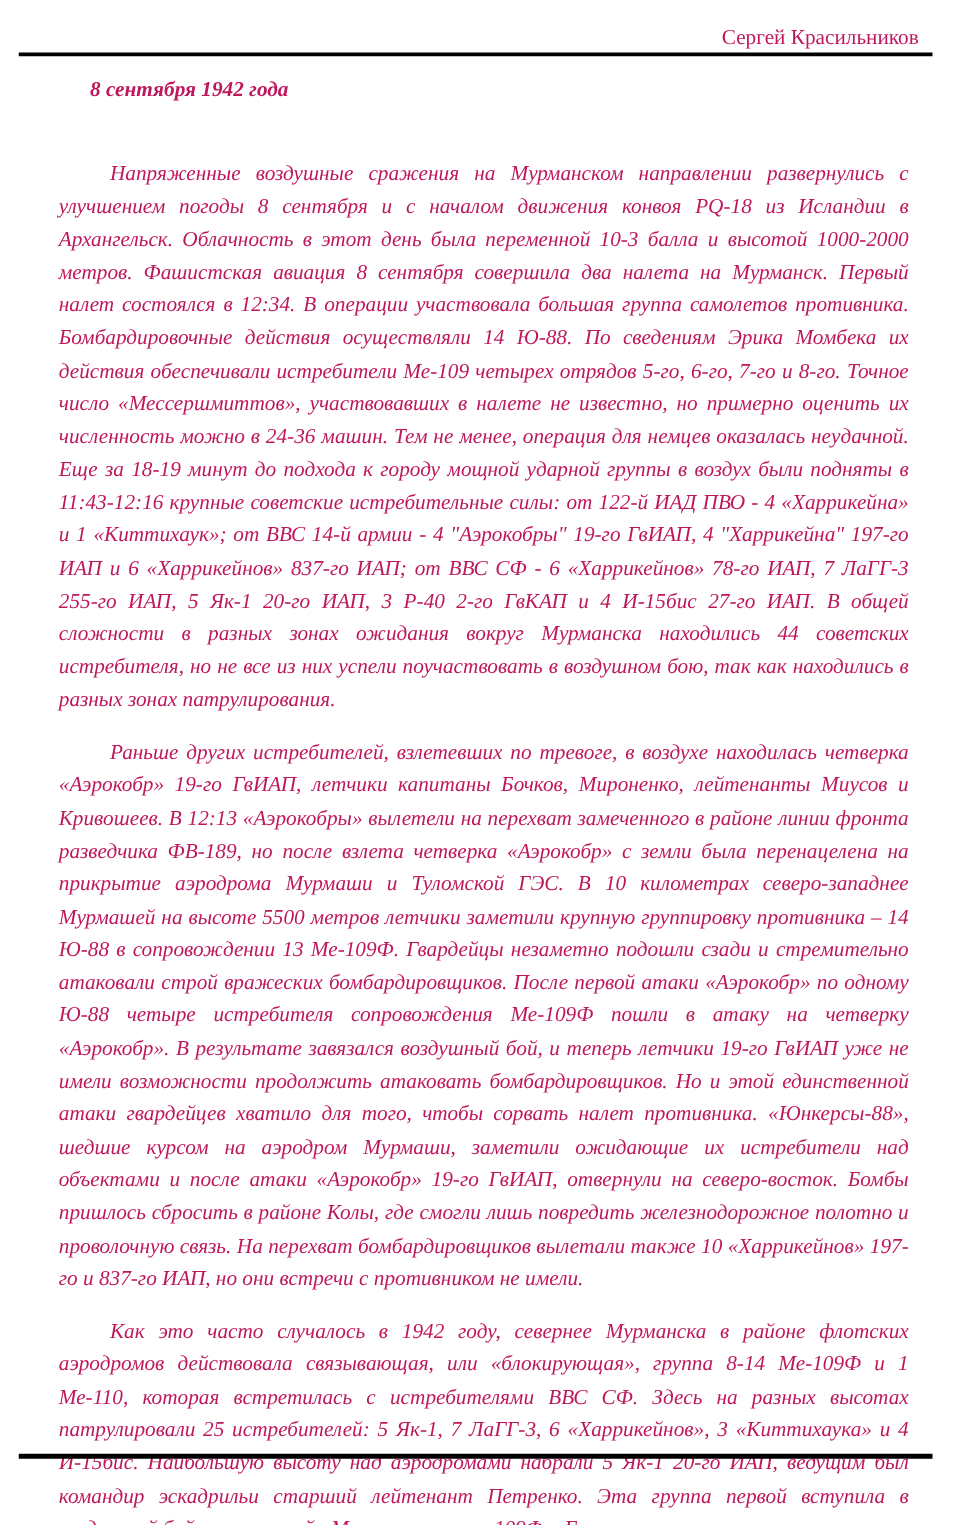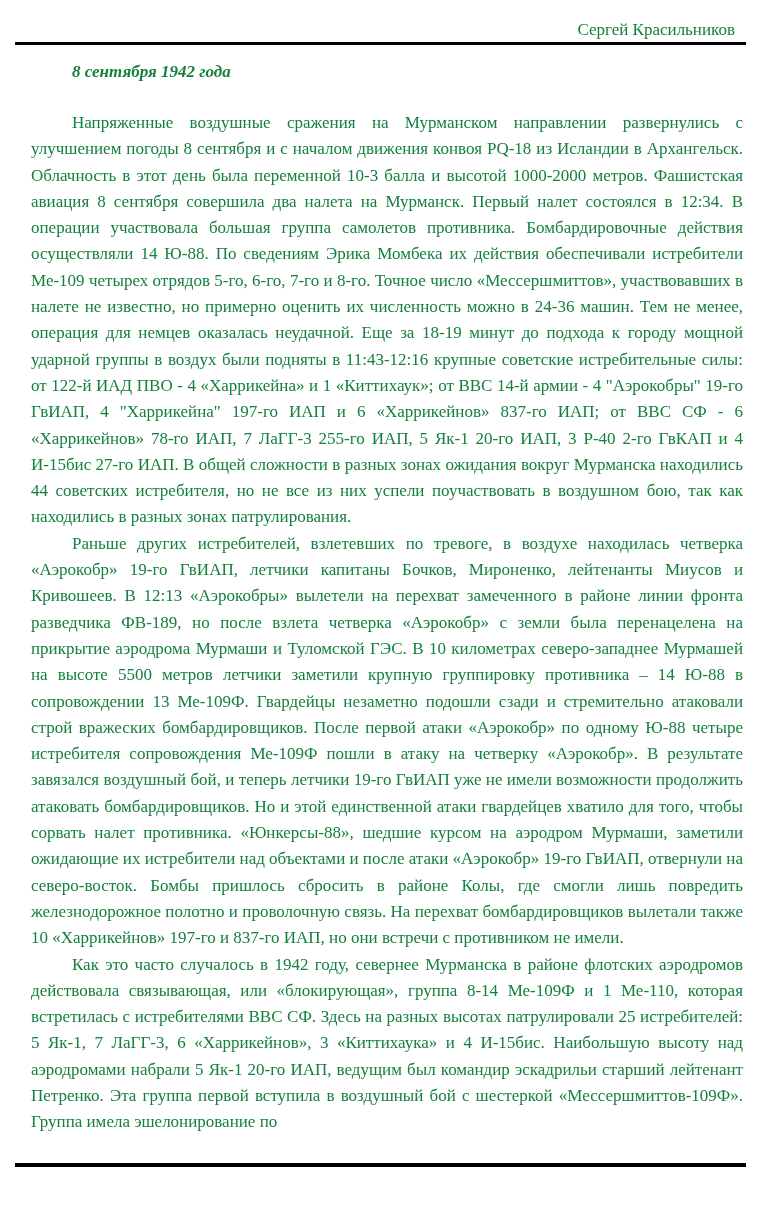--- a/index.html
+++ b/index.html
@@ -5,21 +5,21 @@
   html, body {
     margin: 0;
     padding: 0;
     background: #ffffff;
   }
   .page {
     position: relative;
     width: 777px;
     height: 1220px;
     background: #ffffff;
-    color: #15803d;
+    color: #be185d;
     font-family: "Liberation Serif", "DejaVu Serif", serif;
     overflow: hidden;
   }
   .author {
     position: absolute;
     top: 19px;
     right: 42px;
     font-size: 17px;
     line-height: 22px;
     white-space: nowrap;
@@ -50,23 +50,24 @@
   .content {
     position: absolute;
     top: 110px;
     left: 31px;
     width: 712px;
     font-size: 17px;
     line-height: 26.3px;
     text-align: justify;
   }
   .content p {
-    margin: 0;
+    margin: 16px;
     padding: 0;
     text-indent: 41px;
+    font-style: italic;
   }
   .page-number {
     position: absolute;
     top: 1179px;
     left: 16px;
     font-size: 16px;
     margin-top: 48px;
   }
 </style>
 </head>

